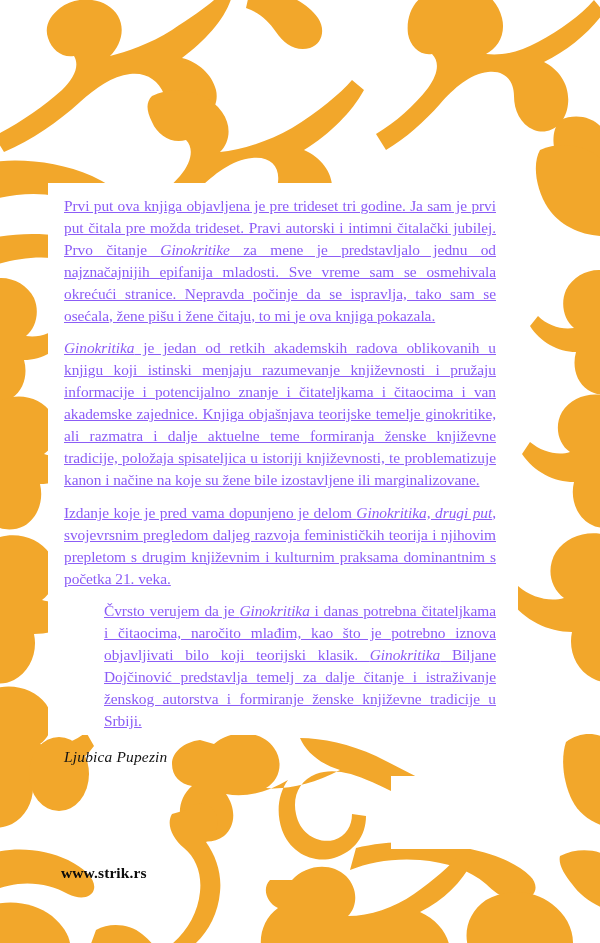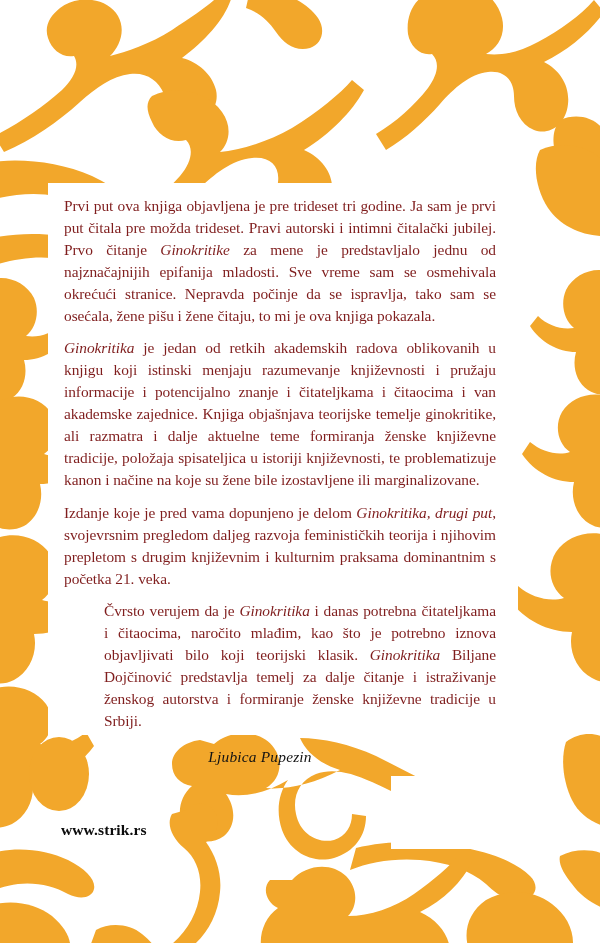--- a/index.html
+++ b/index.html
@@ -39,45 +39,46 @@
     height: 552px;
     background: #ffffff;
     box-sizing: border-box;
     padding: 12px 22px 10px 16px;
   }
 
   .blurb {
     margin: 0 0 11px 0;
     font-size: 15.4px;
     line-height: 21.9px;
-    color: #7f1d1d;
+    color: #8b5cf6;
     text-align: justify;
     text-justify: inter-word;
     hyphens: manual;
     letter-spacing: -0.05px;
+    text-decoration: underline;
   }
   .blurb:last-of-type { margin-bottom: 0; margin-left: 40px; }
   .blurb i, .sig { font-style: italic; }
 
   .sig-wrap {
     margin: 16px 0 0 0;
-    text-align: center;
+    text-align: left;
     padding-right: 40px;
   }
   .sig {
     font-size: 15.4px;
     color: #131313;
     letter-spacing: 0.2px;
   }
 
   
   .site-url {
     position: absolute;
     left: 61px;
-    top: 821px;
+    top: 864px;
     font-size: 15.5px;
     font-weight: bold;
     color: #0c0c0c;
     letter-spacing: 0.1px;
   }
 
   
   .barcode-plate {
     position: absolute;
     left: 391px;

